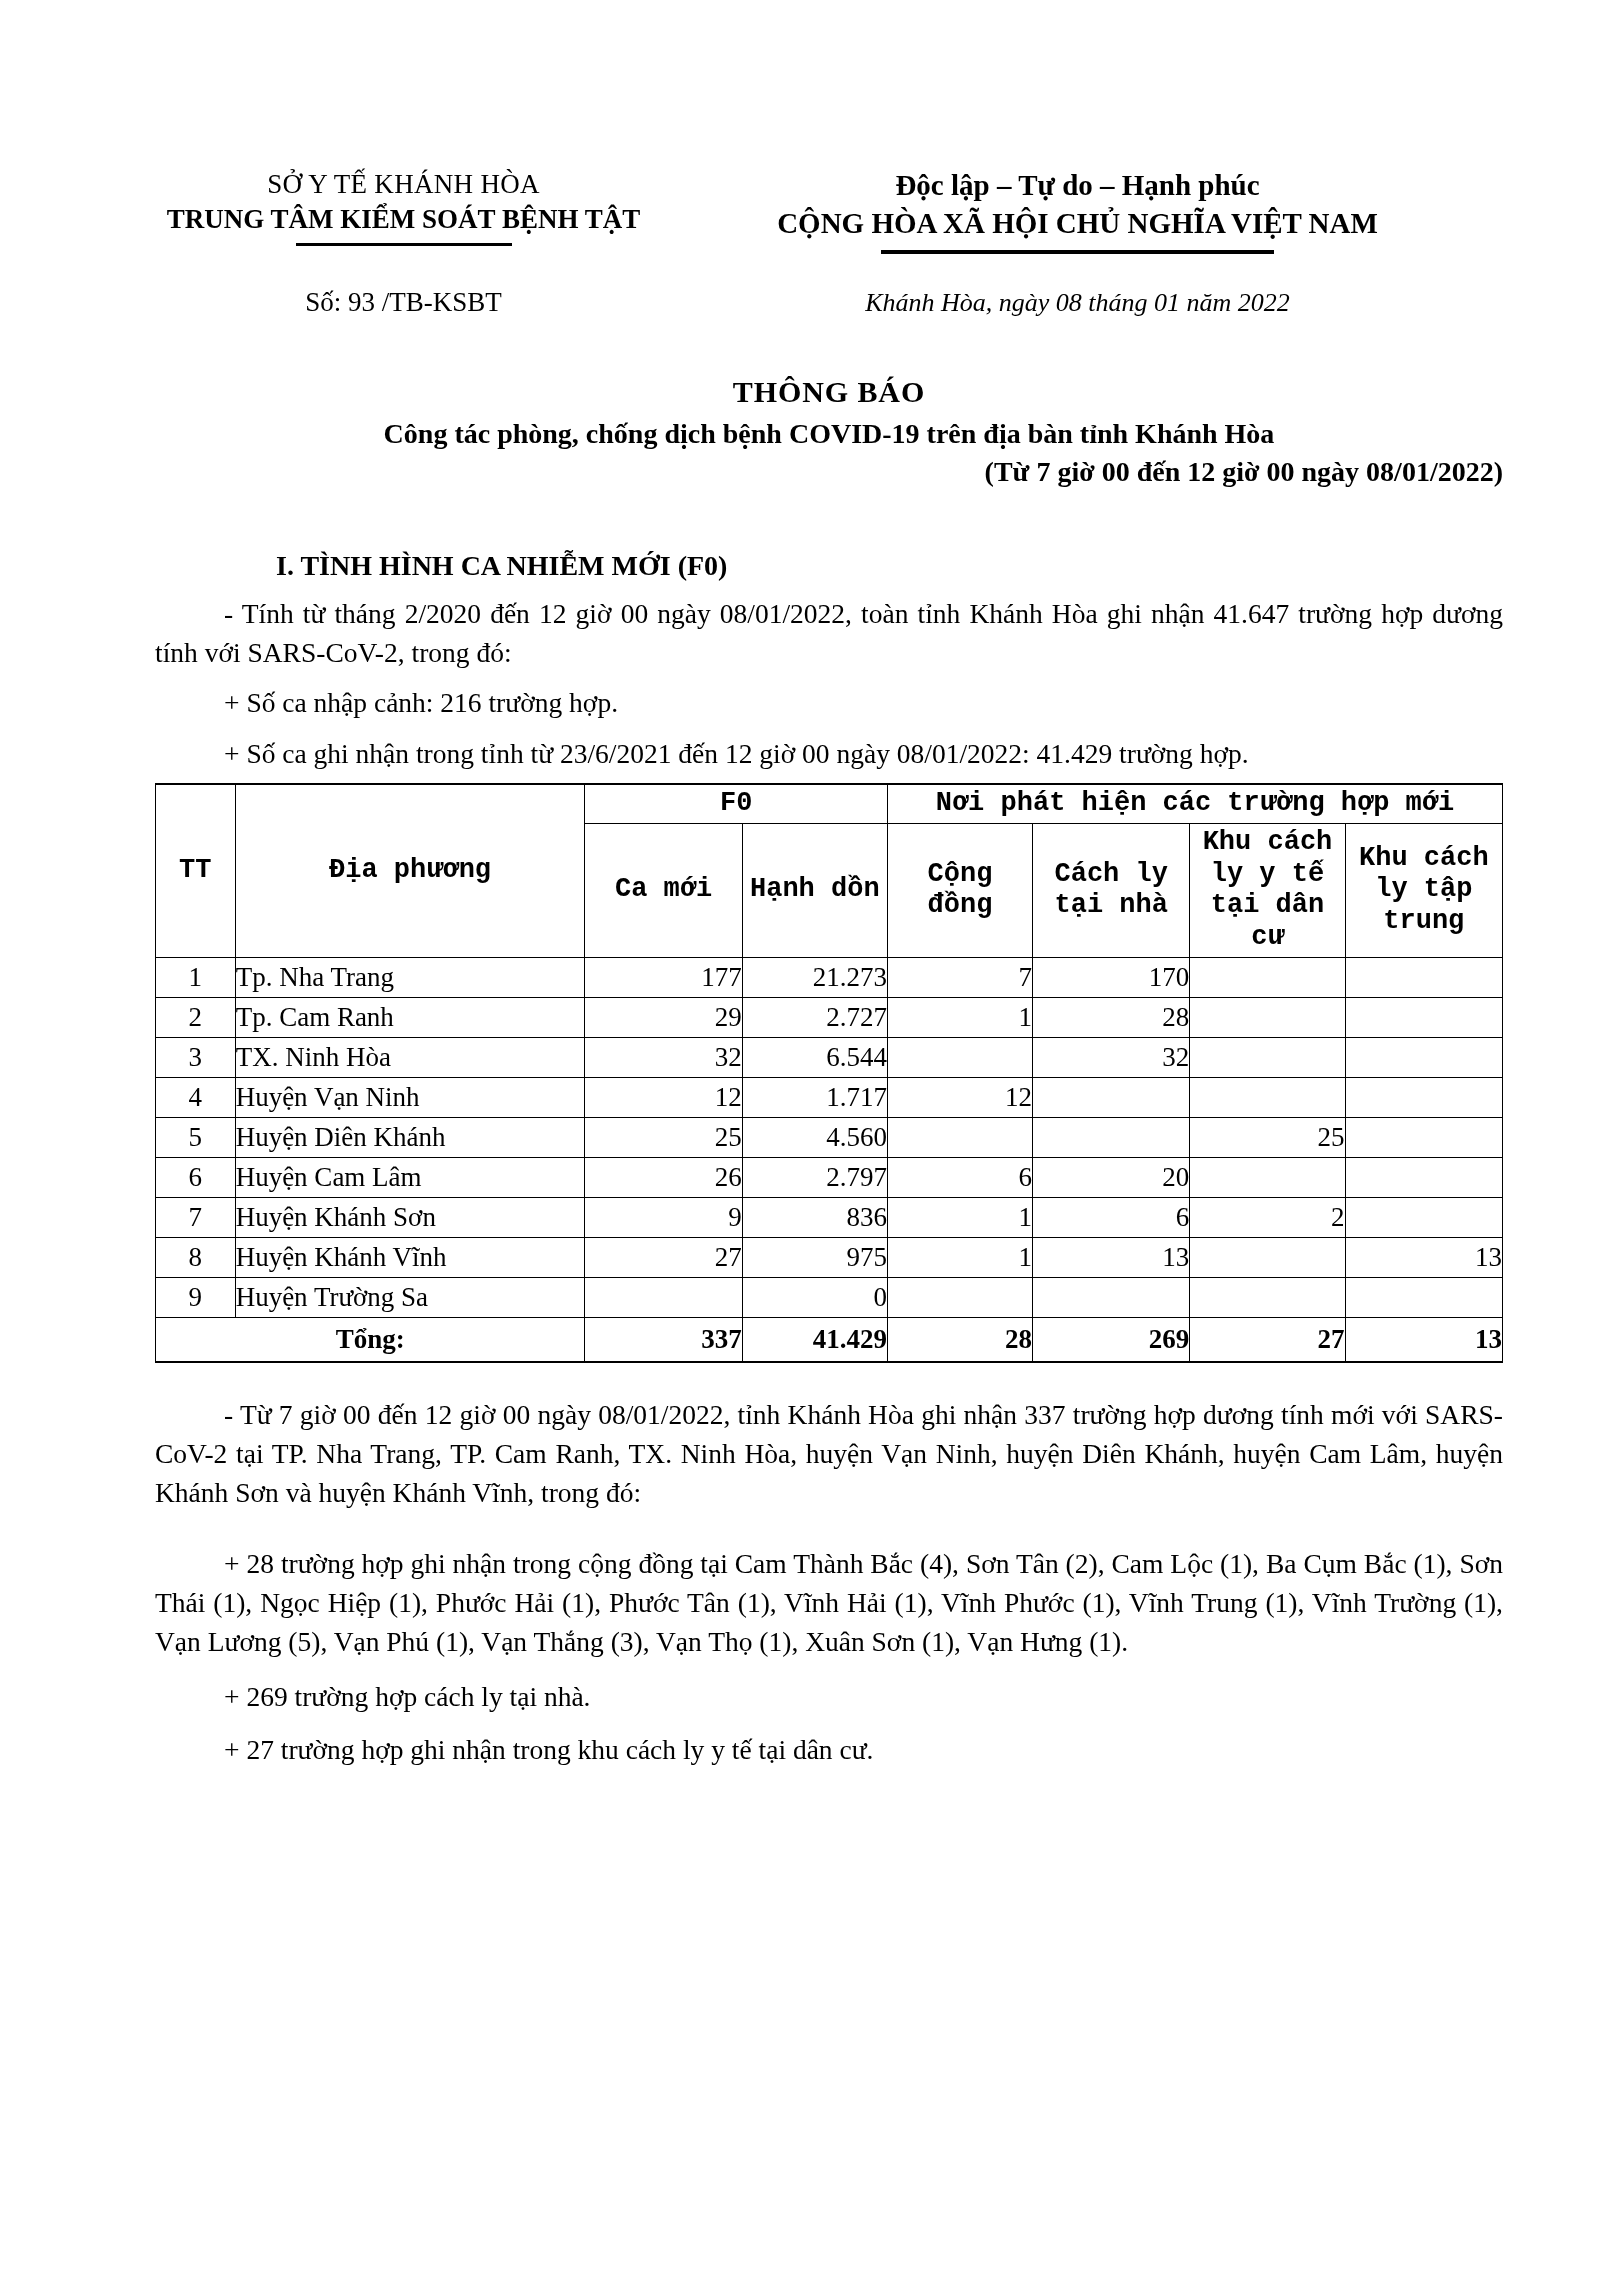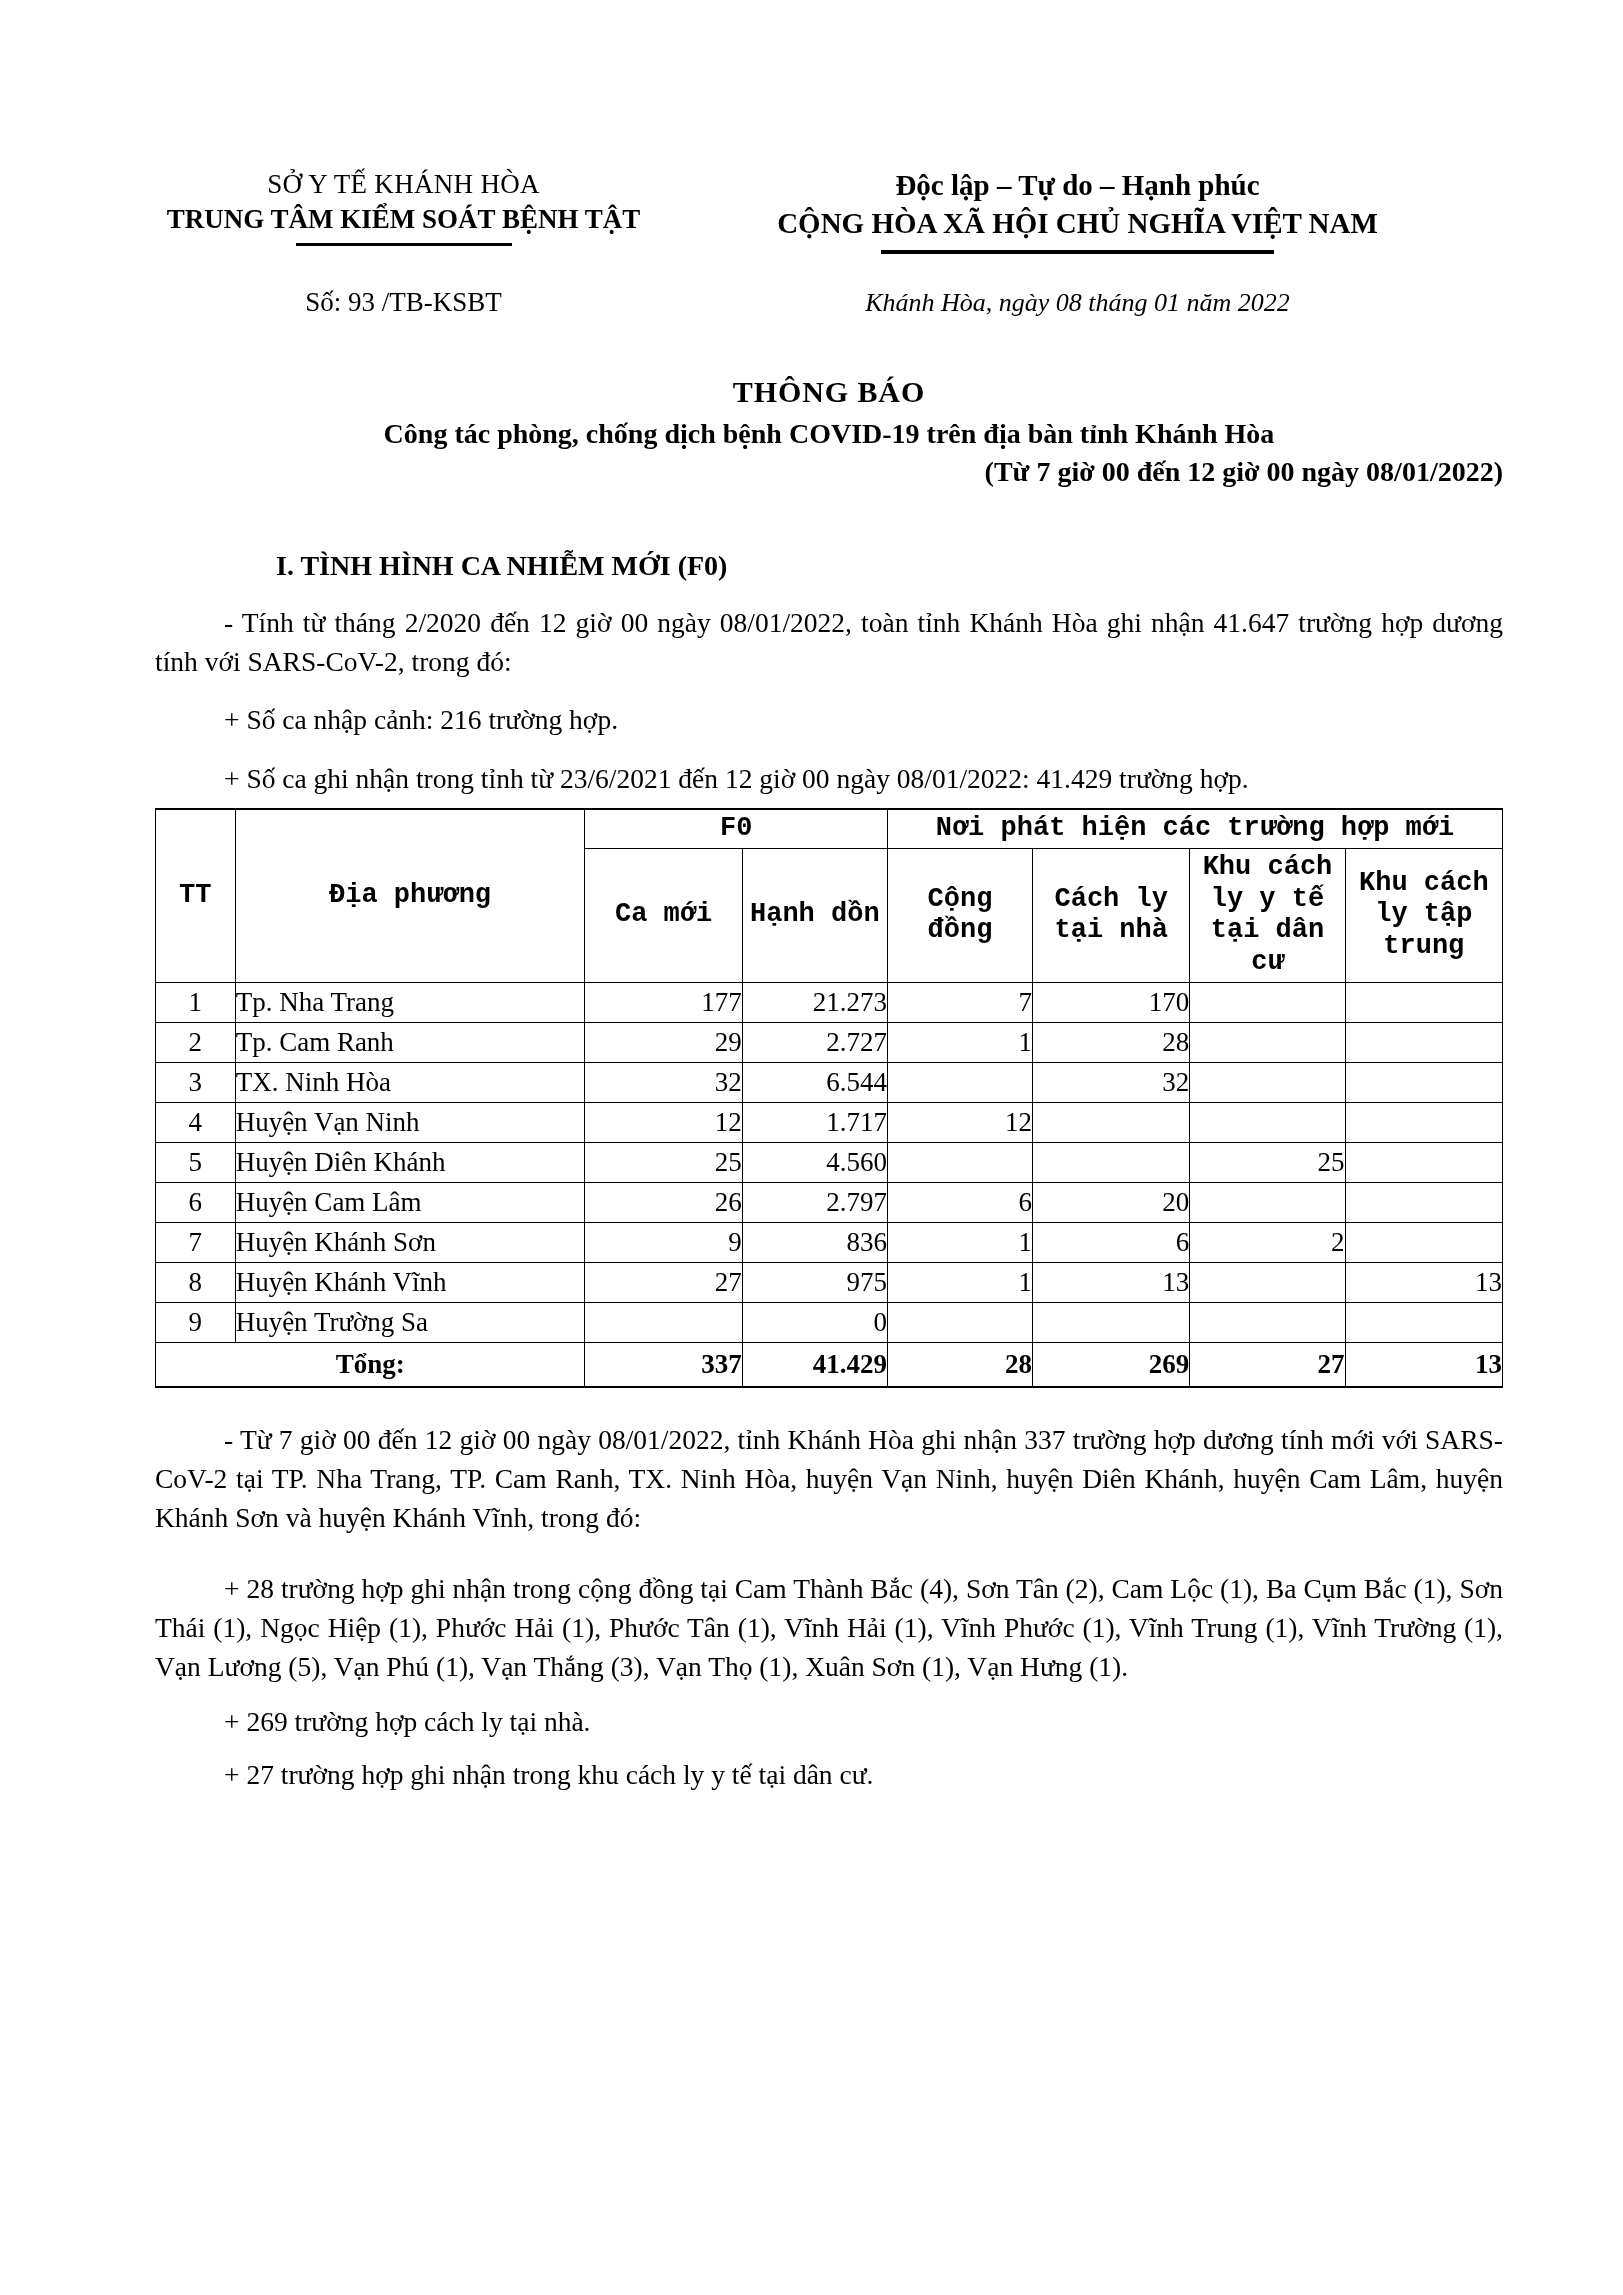--- a/index.html
+++ b/index.html
@@ -122,23 +122,23 @@
     font-weight: bold;
     margin-top: 58px;
     margin-left: 121px;
     line-height: 1.3;
   }
   .para {
     font-size: 27.5px;
     line-height: 1.40;
     text-align: justify;
     text-indent: 69px;
-    margin-top: 20px;
-  }
-  .para.tight { margin-top: 20px; }
+    margin-top: 11px;
+  }
+  .para.tight { margin-top: 12px; }
   .para-after-table {
     font-size: 27.5px;
     line-height: 1.415;
     text-align: justify;
     text-indent: 69px;
     margin-top: 33px;
   }
   .para-plain {
     font-size: 27.5px;
     line-height: 1.42;

